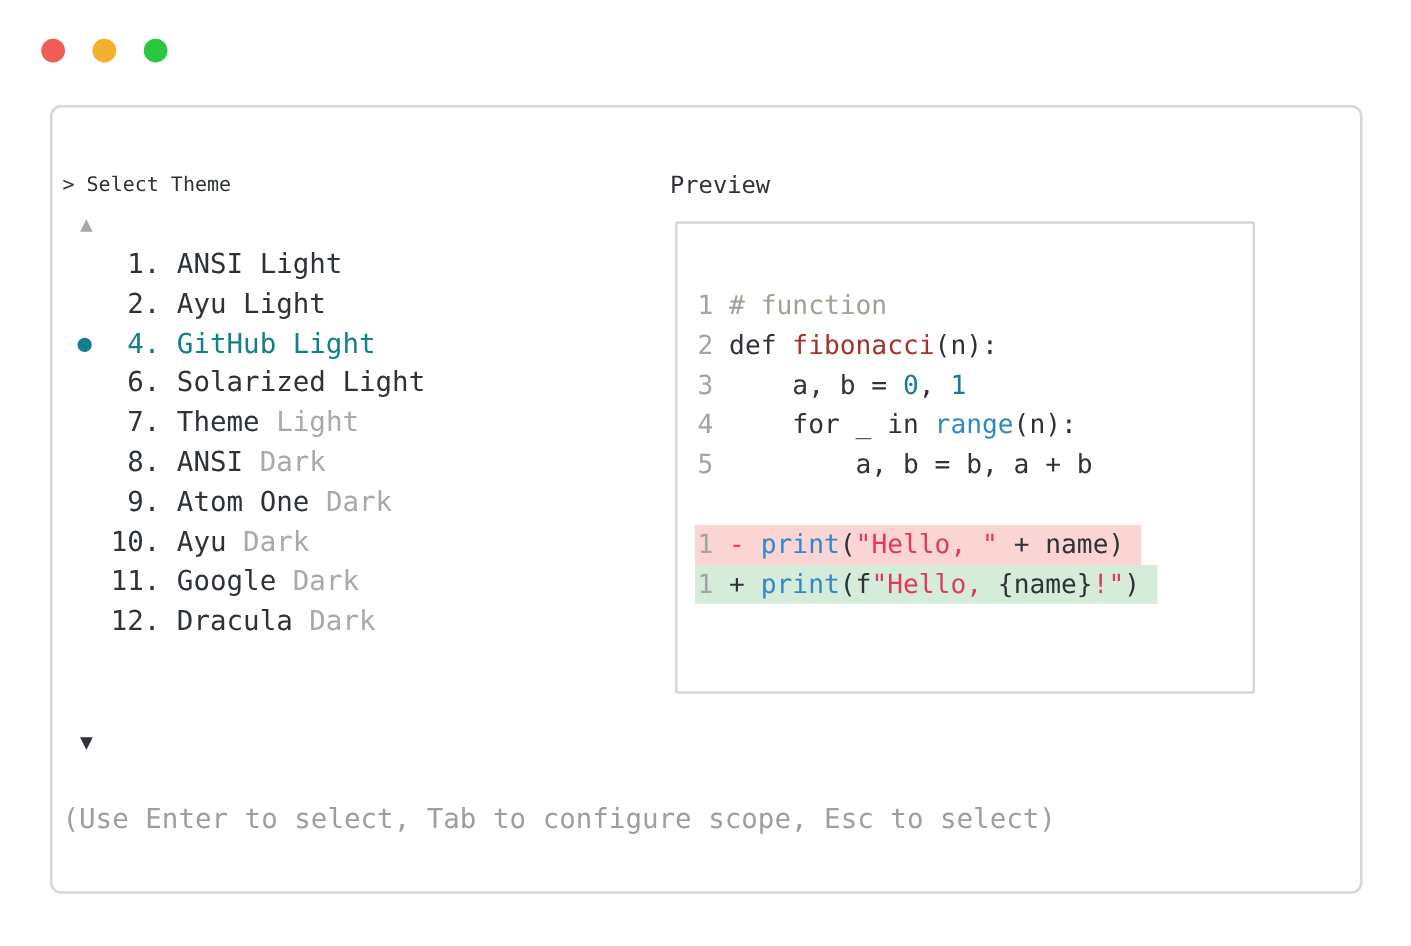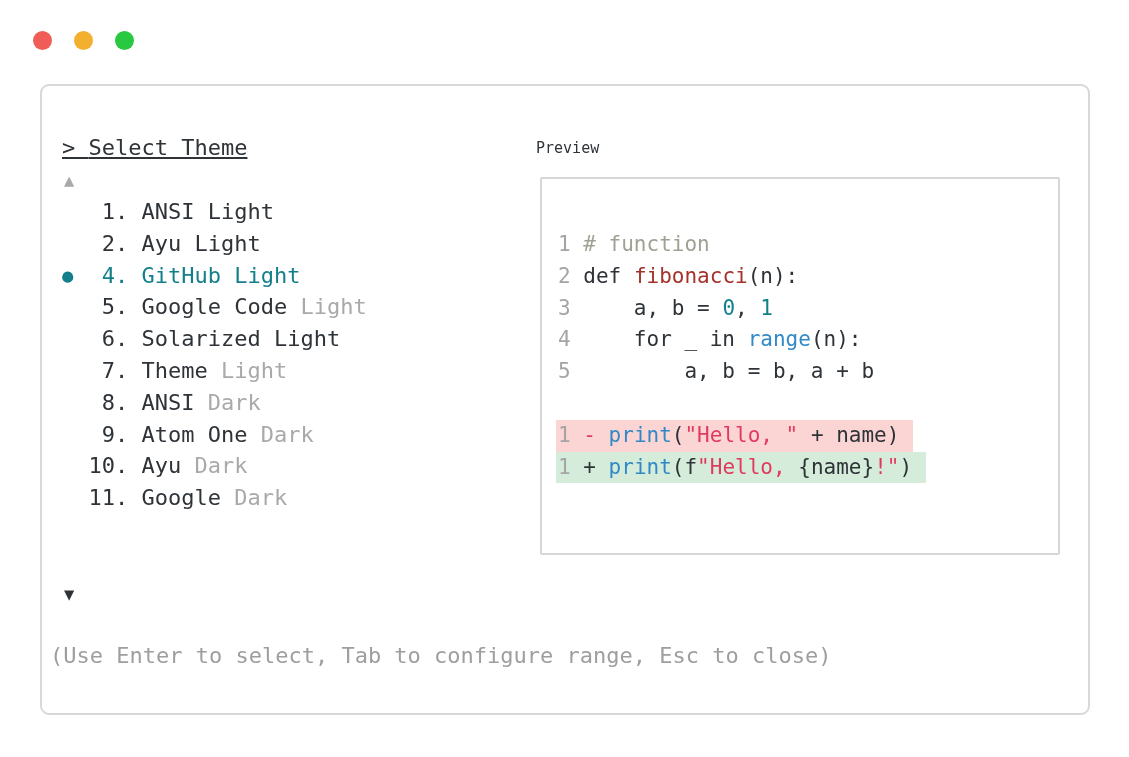--- a/index.html
+++ b/index.html
@@ -10,44 +10,44 @@
   .lights { position: absolute; left: 33px; top: 31px; display: flex; gap: 22px; }
   .tl { width: 19px; height: 19px; border-radius: 50%; }
   .tl.red    { background: var(--c-tlred,   #f05c56); }
   .tl.yellow { background: var(--c-tlyellow,#f3b02e); }
   .tl.green  { background: var(--c-tlgreen, #28c840); }
 
   
   .window { position: absolute; left: 40px; top: 84px; width: 1050px; height: 631px;
     border: 2px solid var(--c-winborder,#d8d8d8); border-radius: 9px; background: #fff; }
 
-  .prompt { position: absolute; left: 20px; top: 46px; height: 32px; line-height: 32px;
-    font-size: 22px; color: var(--c-dark,#2e3338); white-space: pre; font-weight: 500; text-decoration: underline; }
+  .prompt { position: absolute; left: 8px; top: 46px; height: 32px; line-height: 32px;
+    font-size: 16px; color: var(--c-dark,#2e3338); white-space: pre; font-weight: 500; }
 
   .arrow-up { position: absolute; left: 22px; top: 78px; height: 32px; line-height: 32px;
     font-size: 17px; color: var(--c-muted,#a9a9a9); cursor: pointer; }
   .arrow-down { position: absolute; left: 22px; top: 492px; height: 32px; line-height: 32px;
     font-size: 17px; color: var(--c-dark,#2b3036); cursor: pointer; }
 
   .list { position: absolute; left: 20px; top: 110px; font-size: 22px; font-weight: 400; }
   .row { position: relative; height: 31.8px; line-height: 31.8px; white-space: pre;
     padding-left: 26.5px; color: var(--c-dark,#2e3338); cursor: pointer; }
   .row .variant { color: var(--c-muted,#a9a9a9); }
   .row .variant:not(:empty)::before { content: " "; }
   .row.sel .num, .row.sel .main { color: var(--c-accent,#137f8a); }
   .row .dot { position: absolute; left: 0; top: 0; color: var(--c-accent,#137f8a);
     font-size: 19px; line-height: 31.8px; }
 
   .footer { position: absolute; left: 8px; top: 554px; height: 32px; line-height: 32px;
     font-size: 22px; color: var(--c-footer,#9e9e9e); white-space: pre; }
 
   
   .preview-label { position: absolute; left: 494px; top: 46px; height: 32px; line-height: 32px;
-    font-size: 15px; color: var(--c-dark,#2e3338); font-weight: 500; text-align: center; }
-  .pbox { position: absolute; left: 498px; top: 91px; width: 520px; height: 378px;
+    font-size: 19px; color: var(--c-dark,#2e3338); font-weight: 500; text-align: center; }
+  .pbox { position: absolute; left: 498px; top: 91px; width: 464px; height: 378px;
     border: 2px solid var(--c-border,#d6d6d6); border-radius: 2px; background: #fff; }
   .code { padding: 50px 0 0 16px; font-size: 21px; font-weight: 500; }
   .cline { height: 31.8px; line-height: 31.8px; white-space: pre; color: var(--c-dark,#30353a); }
   .ln  { color: var(--c-lineno,#a4a4a4); }
   .cm  { color: var(--c-comment,#a1a193); }
   .fn  { color: var(--c-func,#a5322a); }
   .nm  { color: var(--c-accent,#137f8a); }
   .bi  { color: var(--c-builtin,#3189c6); }
   .st  { color: var(--c-string,#e23a5f); }
   .mark-del { color: var(--c-string,#e23a5f); }
@@ -68,41 +68,41 @@
 <div class="window">
 
   <div class="prompt"><span>&gt; </span><span>Select Theme</span></div>
 
   <div class="arrow-up">▲</div>
 
   <div class="list">
     <div class="row"><span class="num"> 1. </span><span class="main">ANSI Light</span><span class="variant"></span></div>
     <div class="row"><span class="num"> 2. </span><span class="main">Ayu Light</span><span class="variant"></span></div>
     <div class="row sel"><span class="dot">●</span><span class="num"> 4. </span><span class="main">GitHub Light</span><span class="variant"></span></div>
-    <div class="row"><span class="num"> 5. </span><span class="main">Google Code</span><span class="variant">Light</span></div>
     <div class="row"><span class="num"> 6. </span><span class="main">Solarized Light</span><span class="variant"></span></div>
     <div class="row"><span class="num"> 7. </span><span class="main">Theme</span><span class="variant">Light</span></div>
     <div class="row"><span class="num"> 8. </span><span class="main">ANSI</span><span class="variant">Dark</span></div>
     <div class="row"><span class="num"> 9. </span><span class="main">Atom One</span><span class="variant">Dark</span></div>
     <div class="row"><span class="num">10. </span><span class="main">Ayu</span><span class="variant">Dark</span></div>
     <div class="row"><span class="num">11. </span><span class="main">Google</span><span class="variant">Dark</span></div>
+    <div class="row"><span class="num">12. </span><span class="main">Dracula</span><span class="variant">Dark</span></div>
   </div>
 
   <div class="arrow-down">▼</div>
 
   <div class="preview-label">Preview</div>
 
   <div class="pbox">
     <div class="code">
       <div class="cline"><span class="ln">1 </span><span class="cm"># function</span></div>
       <div class="cline"><span class="ln">2 </span><span>def </span><span class="fn">fibonacci</span><span>(n):</span></div>
       <div class="cline"><span class="ln">3 </span><span>    a, b = </span><span class="nm">0</span><span>, </span><span class="nm">1</span></div>
       <div class="cline"><span class="ln">4 </span><span>    for _ in </span><span class="bi">range</span><span>(n):</span></div>
       <div class="cline"><span class="ln">5 </span><span>        a, b = b, a + b</span></div>
       <div class="cline"></div>
       <div class="cline"><span class="hl del"><span class="ln">1 </span><span class="mark-del">- </span><span class="bi">print</span><span>(</span><span class="st">"Hello, "</span><span> + name)</span></span></div>
       <div class="cline"><span class="hl add"><span class="ln">1 </span><span class="mark-add">+ </span><span class="bi">print</span><span>(f</span><span class="st">"Hello, </span><span>{name}</span><span class="st">!"</span><span>)</span></span></div>
     </div>
   </div>
 
-  <div class="footer">(Use Enter to select, Tab to configure range, Esc to close)</div>
+  <div class="footer">(Use Enter to select, Tab to configure scope, Esc to select)</div>
 
 </div>
 
 </body></html>

